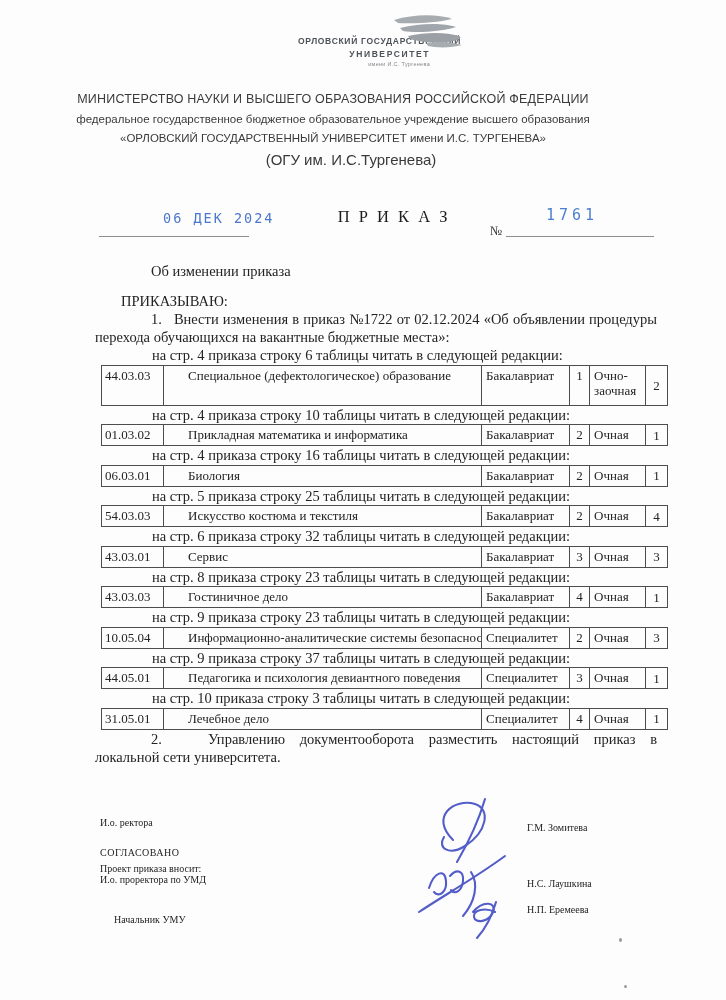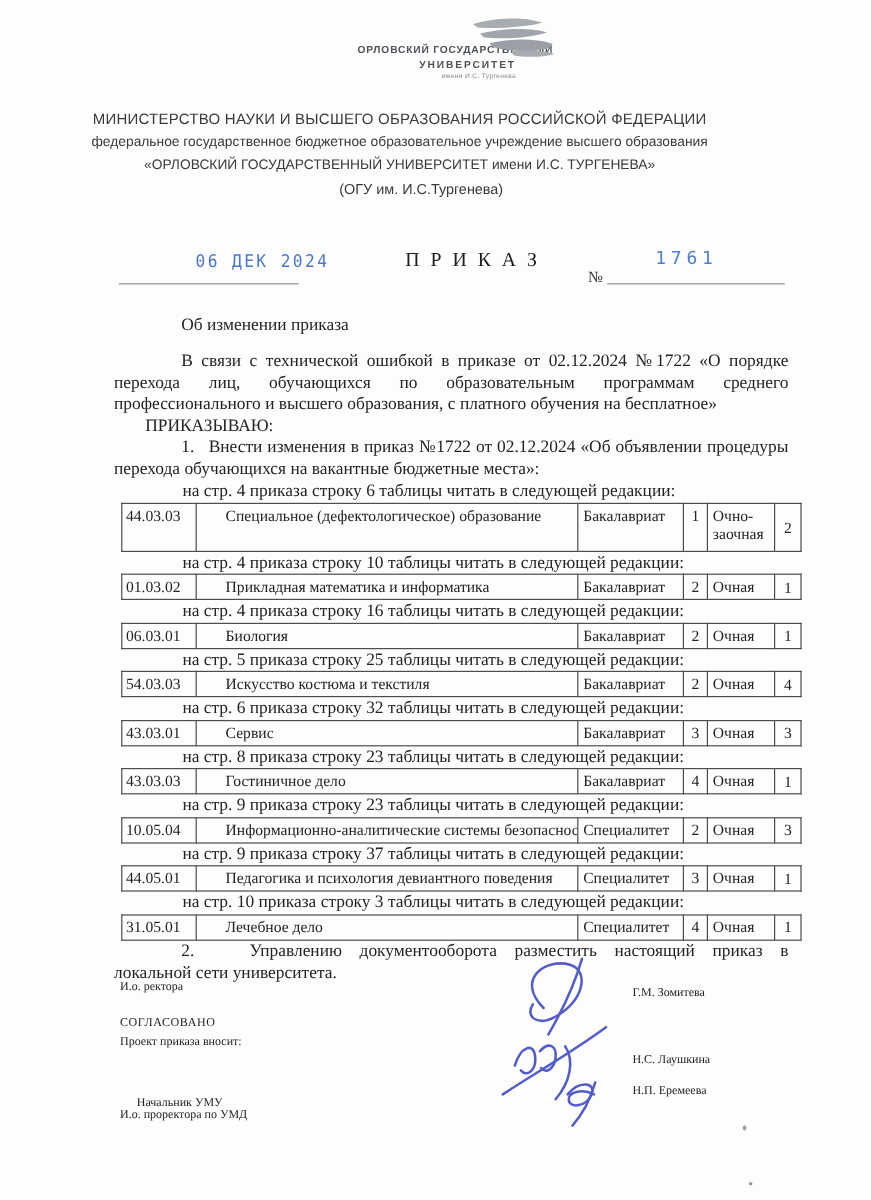--- a/index.html
+++ b/index.html
@@ -13,21 +13,21 @@
   .logo-l1{margin-top:24px;font-size:8.5px;letter-spacing:.7px;font-weight:bold;white-space:nowrap;}
   .logo-l2{margin-top:3px;font-size:8.5px;letter-spacing:1.6px;font-weight:bold;}
   .logo-l3{margin-top:2px;font-size:5.5px;color:#85898d;letter-spacing:.3px;}
 
   
   .ministry{position:absolute;left:0;top:92px;width:666px;text-align:center;
             font-family:"Liberation Sans",sans-serif;color:#3a3a3a;}
   .min-l1{font-size:12.5px;letter-spacing:.2px;margin-bottom:7px;}
   .min-l2{font-size:11.5px;margin-bottom:7px;}
   .min-l3{font-size:11.5px;margin-bottom:7px;}
-  .min-l4{font-size:12px;padding-left:36px;}
+  .min-l4{font-size:15px;padding-left:36px;}
 
   
   .date-stamp{position:absolute;left:163px;top:210px;font-family:"DejaVu Sans Mono",monospace;
               font-size:13.5px;letter-spacing:2px;color:#4b77cc;transform:scaleY(1.08);}
   .rule{position:absolute;border-top:1.4px solid #8f8f8f;height:0;}
   .rule-left{left:99px;top:236px;width:150px;}
   .rule-right{left:506px;top:236px;width:148px;}
   .order-title{position:absolute;left:300px;top:207px;width:150px;text-align:right;
                font-size:16.5px;letter-spacing:2.5px;color:#1d1d1d;}
   .num-sign{position:absolute;left:490px;top:223px;font-size:13px;color:#3a3a3a;}
@@ -51,21 +51,21 @@
   td.c-code{padding-left:3px;}
   td.c-name{white-space:nowrap;padding-left:24px;}
   td.c-num{text-align:center;padding:2px 1px;}
   td.c-count{text-align:center;vertical-align:middle;}
 
   
   .sig-label{position:absolute;font-size:10px;color:#232323;white-space:nowrap;}
   .sig-role1{left:100px;top:817px;}
   .sig-name1{left:527px;top:822px;}
   .sig-agreed{left:100px;top:847px;letter-spacing:.5px;}
-  .sig-role2{left:100px;top:924px;}
+  .sig-role2{left:100px;top:874px;}
   .sig-name2{left:527px;top:878px;}
   .sig-submit1{left:100px;top:863px;}
   .sig-submit2{left:100px;top:914px;margin-left:14px;}
   .sig-name3{left:527px;top:904px;}
   .sig-ink{position:absolute;left:413px;top:796px;width:126px;height:146px;}
 
   .speck{position:absolute;background:#9a9a9a;border-radius:50%;}
 </style>
 </head>
 <body>
@@ -93,21 +93,20 @@
 
   <div class="date-stamp">06 ДЕК 2024</div>
   <div class="rule rule-left"></div>
   <div class="order-title">П Р И К А З</div>
   <div class="num-sign">№</div>
   <div class="rule rule-right"></div>
   <div class="order-number">1761</div>
 
   <div class="content">
     <p class="subject">Об изменении приказа</p>
-    <p class="para">В связи с технической ошибкой в приказе от 02.12.2024 №1722 «О порядке перехода лиц, обучающихся по образовательным программам среднего профессионального и высшего образования, с платного обучения на бесплатное»</p>
     <p class="resolution">ПРИКАЗЫВАЮ:</p>
 
     <p class="para"><span class="item-num">1.</span><span class="gap-sm"></span><span>Внести изменения в приказ №1722 от 02.12.2024 «Об объявлении процедуры перехода обучающихся на вакантные бюджетные места»:</span></p>
 
     <div class="note">на стр. 4 приказа строку 6 таблицы читать в следующей редакции:</div>
     <table class="amend-table">
       <colgroup>
           <col style="width:62px">
           <col style="width:318px">
           <col style="width:88px">

